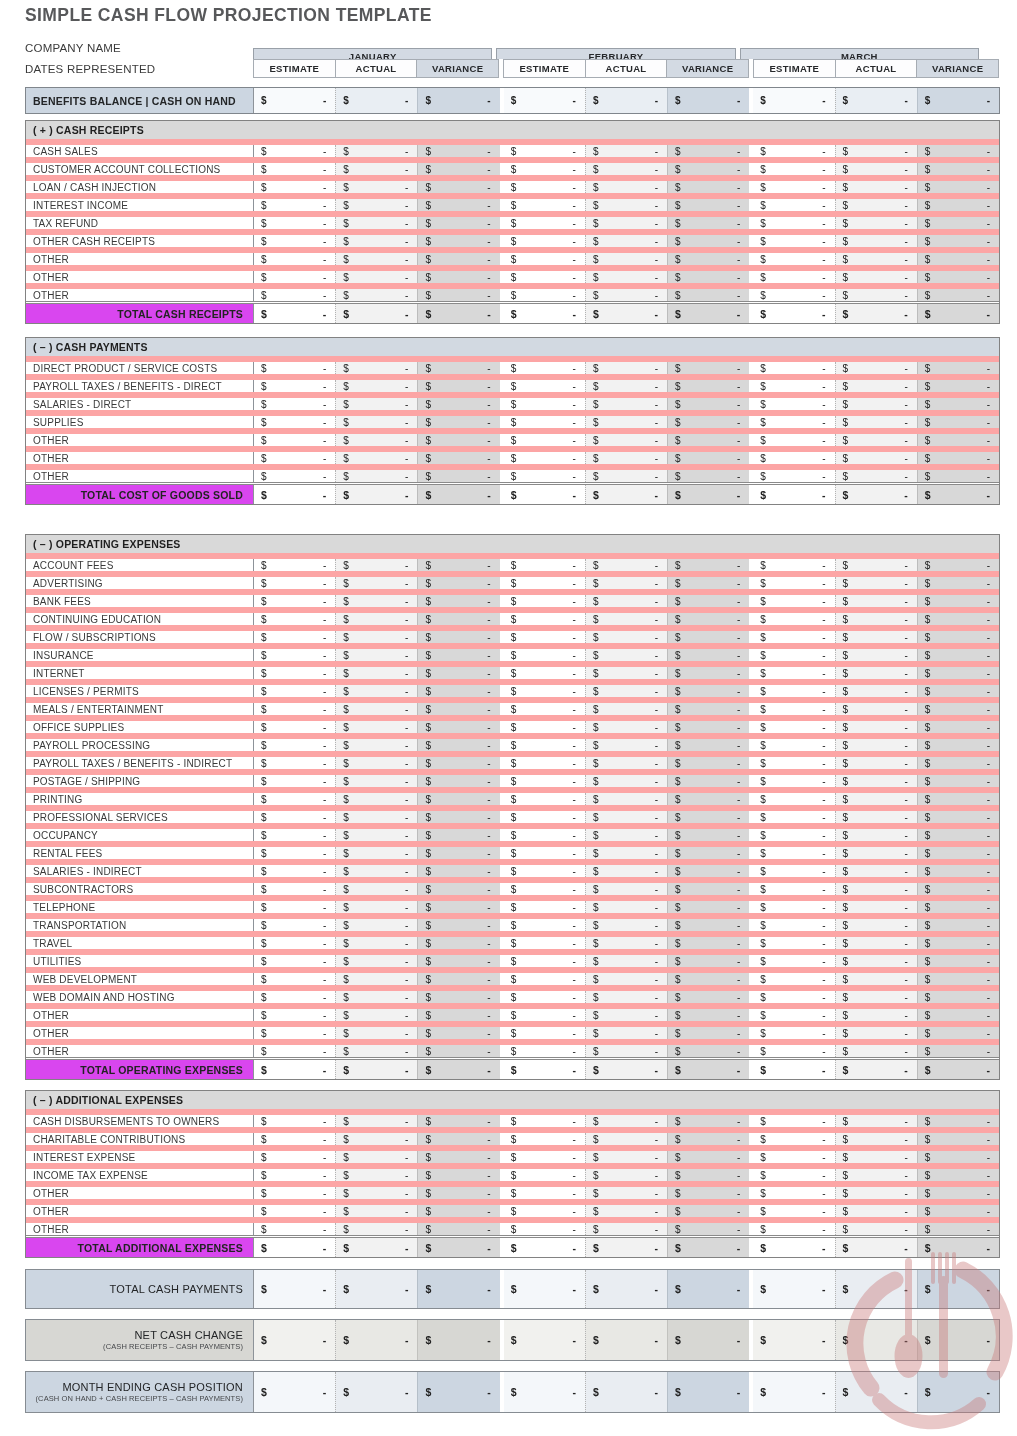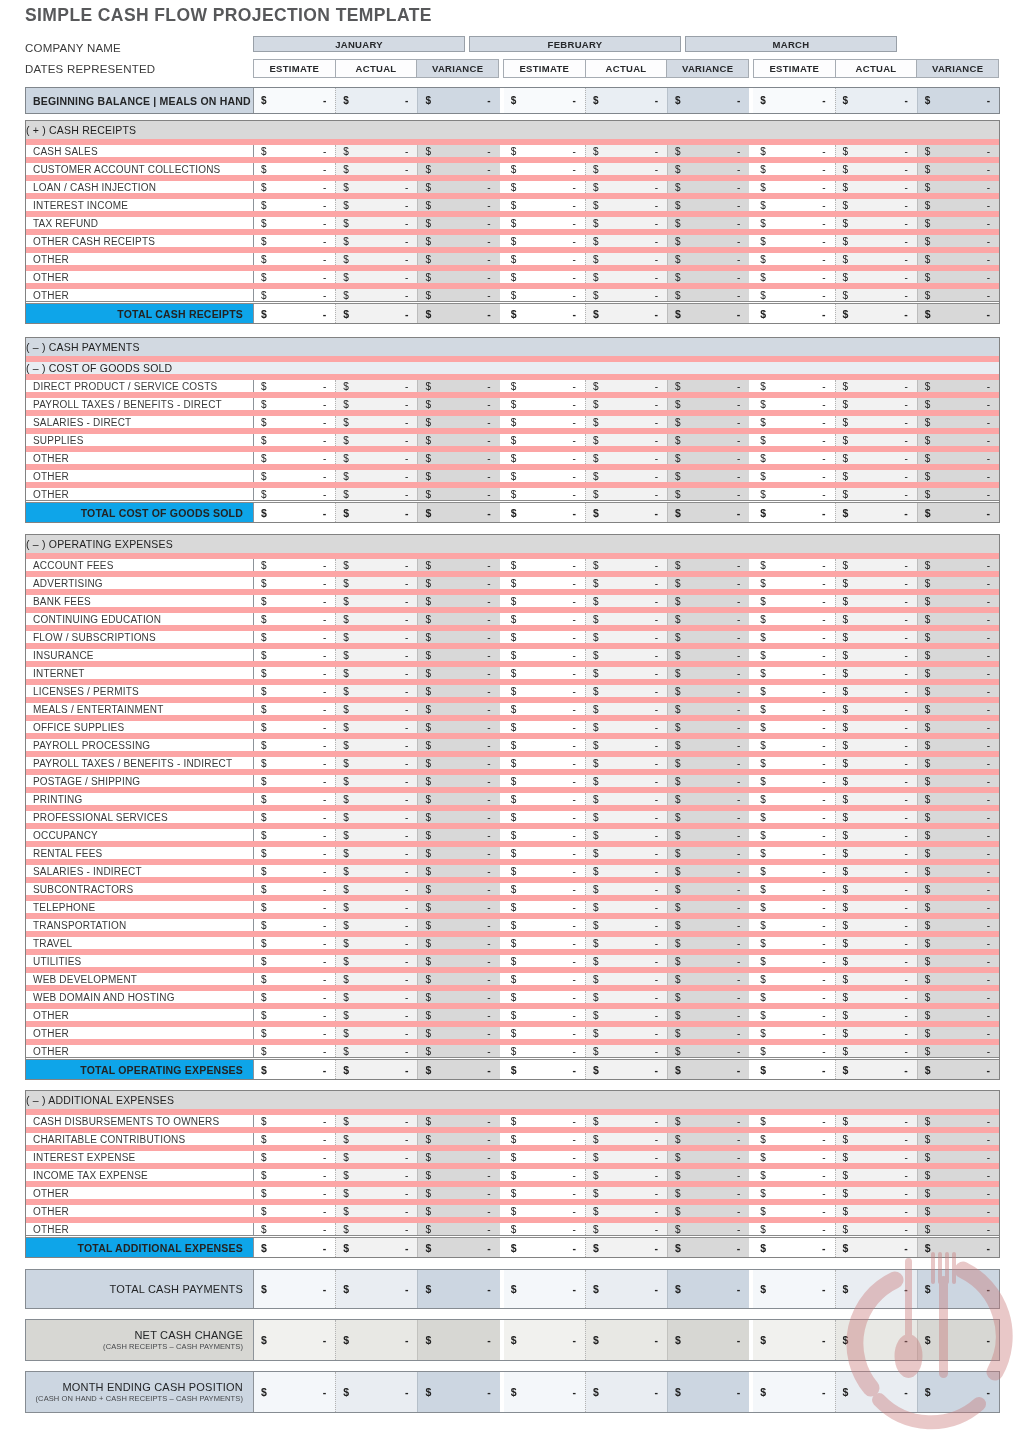--- a/index.html
+++ b/index.html
@@ -5,21 +5,21 @@
   html,body{margin:0;padding:0;}
   body{width:1017px;height:1436px;position:relative;overflow:hidden;background:#fff;
        font-family:"Liberation Sans",sans-serif;}
 
   .title{position:absolute;left:25px;top:5px;font-size:17.5px;font-weight:bold;
          color:#57585a;letter-spacing:.4px;}
   .meta{position:absolute;left:25px;font-size:11.5px;color:#3b3b3b;letter-spacing:.2px;}
   #companyLabel{top:42px}
   #datesLabel{top:63px}
 
-  .month-row{position:absolute;left:253px;top:36px;width:644px;height:16px;display:flex;justify-content:flex-end;}
+  .month-row{position:absolute;left:253px;top:48px;width:726px;height:16px;display:flex;justify-content:flex-end;}
   .sub-row{position:absolute;left:253px;top:59px;width:746px;height:19px;display:flex;}
   .month-cell{flex:1;background:#d3dae3;border:1px solid #99a0a8;box-sizing:border-box;
               display:flex;align-items:center;justify-content:center;
               font-size:9.5px;font-weight:bold;color:#26282b;letter-spacing:.3px;}
   .sub-group{flex:1;display:flex;border-radius:6px;}
   .sub-cell{flex:1;background:#fdfdfe;border:1px solid #a6acb3;box-sizing:border-box;
             display:flex;align-items:center;justify-content:center;
             font-size:9.5px;font-weight:bold;color:#26282b;letter-spacing:.3px;}
   .sub-cell+.sub-cell{margin-left:-1px;}
   .sub-cell.var{background:#d3dae3;}
@@ -41,27 +41,27 @@
   .begin .lbl{background:#ccd6e1;font-weight:bold;font-size:10.5px;color:#232527;}
   .begin .cell{font-weight:bold;}
   .begin .cell.est{background:#f8fafc}
   .begin .cell.act{background:#e9eef3}
   .begin .cell.var{background:#cfd8e2;border-left-color:#b7c1cb}
 
   .table{position:absolute;left:25px;width:975px;border:1.5px solid #828282;
          box-sizing:border-box;background:#fff;}
   .table > * + *{border-top:6px solid #fca5a5;}
   .sec-header{height:18px;box-sizing:border-box;display:flex;align-items:center;
-              padding-left:0;font-size:10.5px;font-weight:normal;color:#1f1f1f;letter-spacing:.2px;}
+              padding-left:7px;font-size:10.5px;font-weight:bold;color:#1f1f1f;letter-spacing:.2px;}
   .sec-gray{background:#d9d9d9}
   .sec-blue{background:#d2d9e1}
   .sec-lightblue{background:#e9edf2}
   .row{display:flex;height:18px;box-sizing:border-box;}
   .row.total{height:22px;border-top:3px double #8a8a8a;}
-  .row.total .lbl{background:#0ea5e9;justify-content:flex-end;padding-right:10px;
+  .row.total .lbl{background:#d946ef;justify-content:flex-end;padding-right:10px;
                   font-weight:bold;font-size:10.5px;color:#232323;}
   .row.total .cell{font-weight:bold;font-size:10.5px;}
 
   .summary{position:absolute;left:25px;width:975px;display:flex;
            border:1.5px solid #868c92;box-sizing:border-box;background:#fff;}
   .lblwrap{width:228px;flex:0 0 228px;box-sizing:border-box;display:flex;flex-direction:column;
            align-items:flex-end;justify-content:center;padding-right:10px;
            border-right:1px solid #8d9399;}
   .lblwrap .main{font-size:11px;font-weight:normal;color:#232527;letter-spacing:.2px;}
   .lblwrap .sub{font-size:7.5px;color:#45474a;margin-top:1px;letter-spacing:.1px;}
@@ -105,21 +105,21 @@
     </div>
     <div class="hgap"></div>
     <div class="sub-group">
       <div class="sub-cell est">ESTIMATE</div>
       <div class="sub-cell act">ACTUAL</div>
       <div class="sub-cell var">VARIANCE</div>
     </div>
   </div>
 
 <div class="begin" id="beginRow">
-  <div class="lbl">BEGINNING BALANCE  |  MEALS ON HAND</div>
+  <div class="lbl">BENEFITS BALANCE  |  CASH ON HAND</div>
 <div class="cells">
       <div class="group">
         <div class="cell est">
           <span>$</span>
           <span>-</span>
         </div>
         <div class="cell act">
           <span>$</span>
           <span>-</span>
         </div>
@@ -650,21 +650,20 @@
             <div class="cell var">
               <span>$</span>
               <span>-</span>
             </div>
           </div>
         </div>
       </div>
     </div>
     <div class="table" style="top: 337px;">
       <div class="sec-header sec-blue">( – )  CASH PAYMENTS</div>
-      <div class="sec-header sec-lightblue">( – )  COST OF GOODS SOLD</div>
       <div class="row">
         <div class="lbl">DIRECT PRODUCT / SERVICE COSTS</div>
         <div class="cells">
           <div class="group">
             <div class="cell est">
               <span>$</span>
               <span>-</span>
             </div>
             <div class="cell act">
               <span>$</span>

